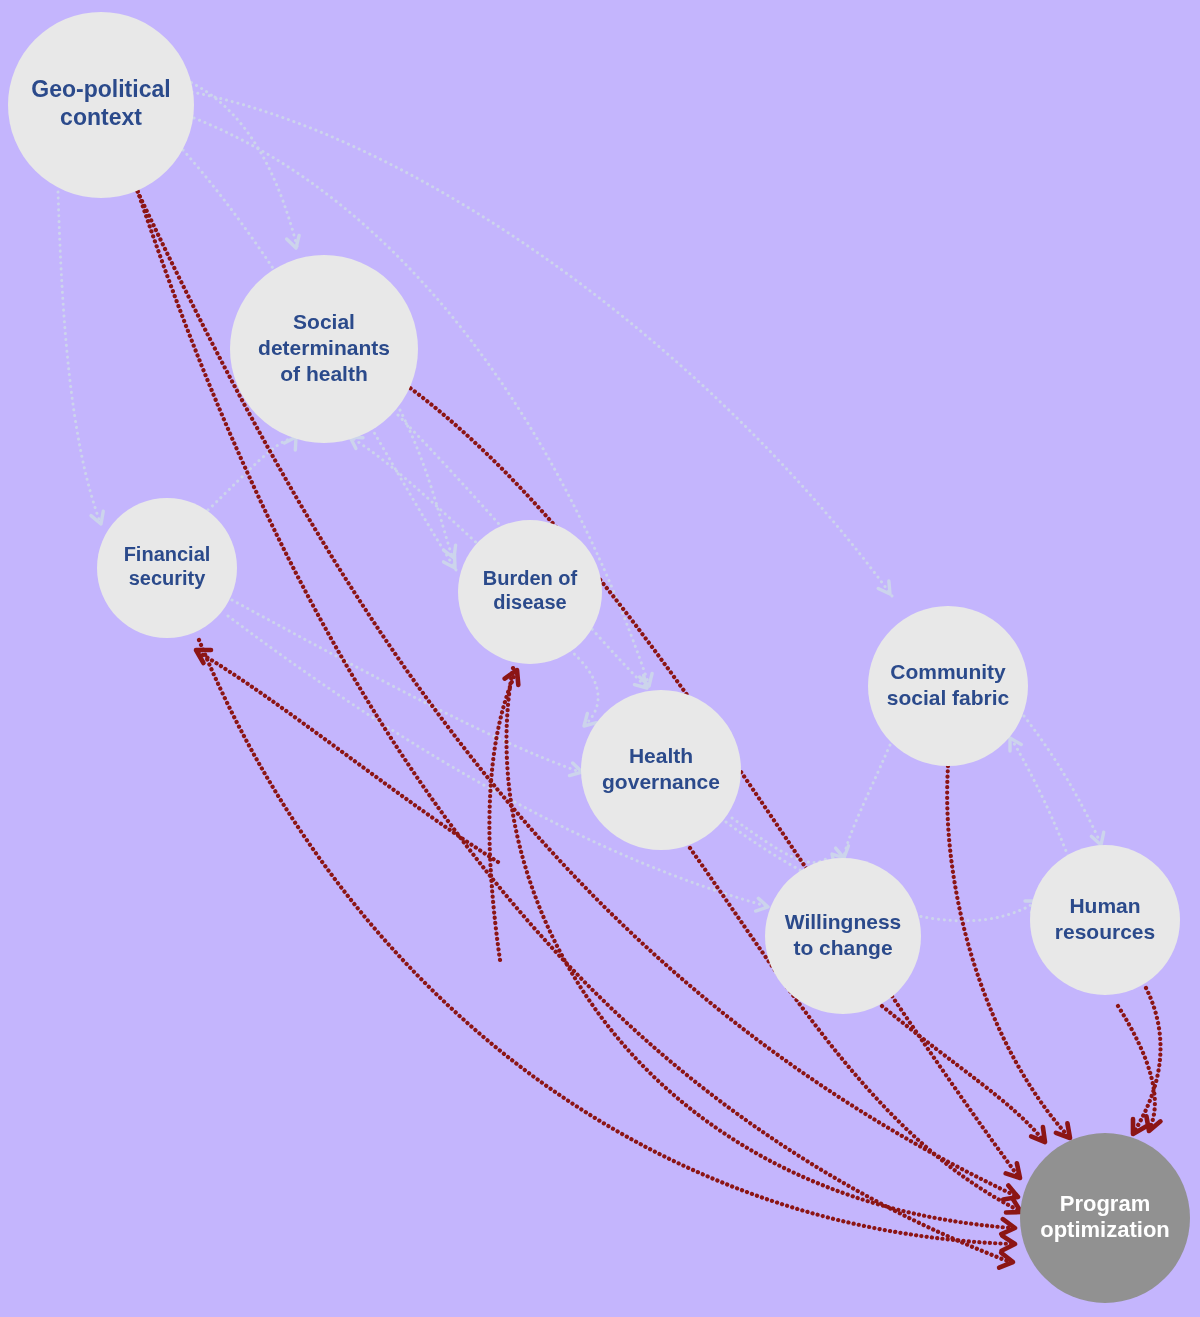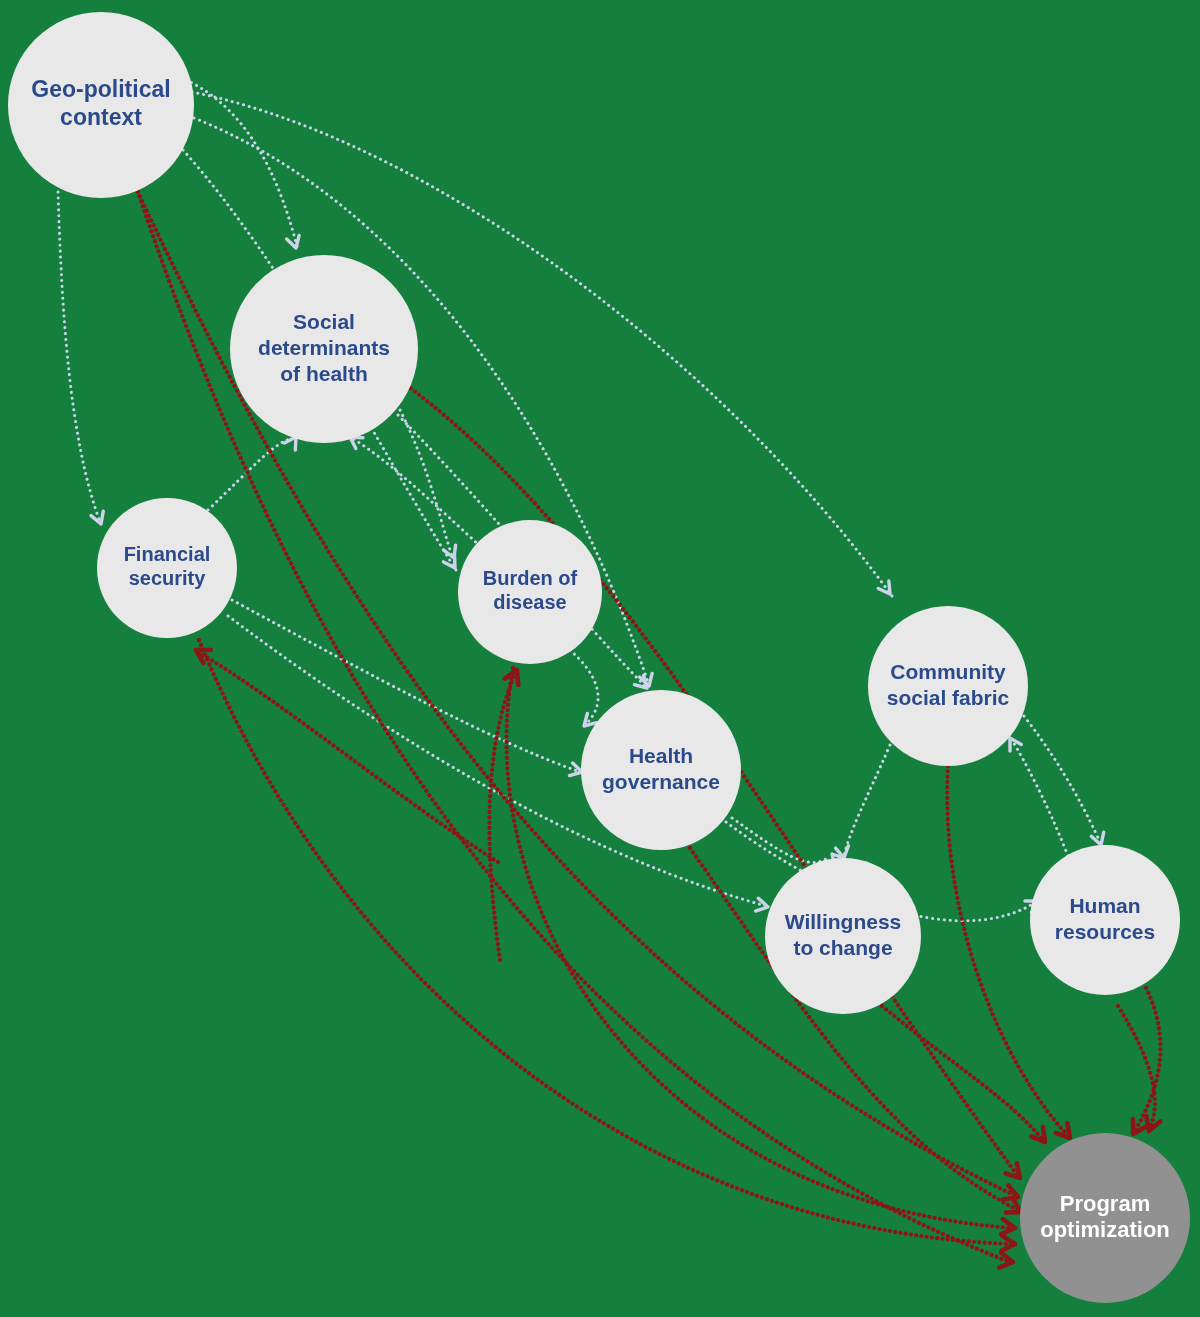--- a/index.html
+++ b/index.html
@@ -7,21 +7,21 @@
     padding: 0;
     background: #ffffff;
   }
   body {
     font-family: "Liberation Sans", sans-serif;
   }
   #canvas-wrap {
     position: relative;
     width: 1200px;
     height: 1317px;
-    background: #15803d;
+    background: #c4b5fd;
     overflow: hidden;
   }
   #graph-svg {
     position: absolute;
     left: 0;
     top: 0;
     width: 1200px;
     height: 1317px;
   }
   .node-circle {

